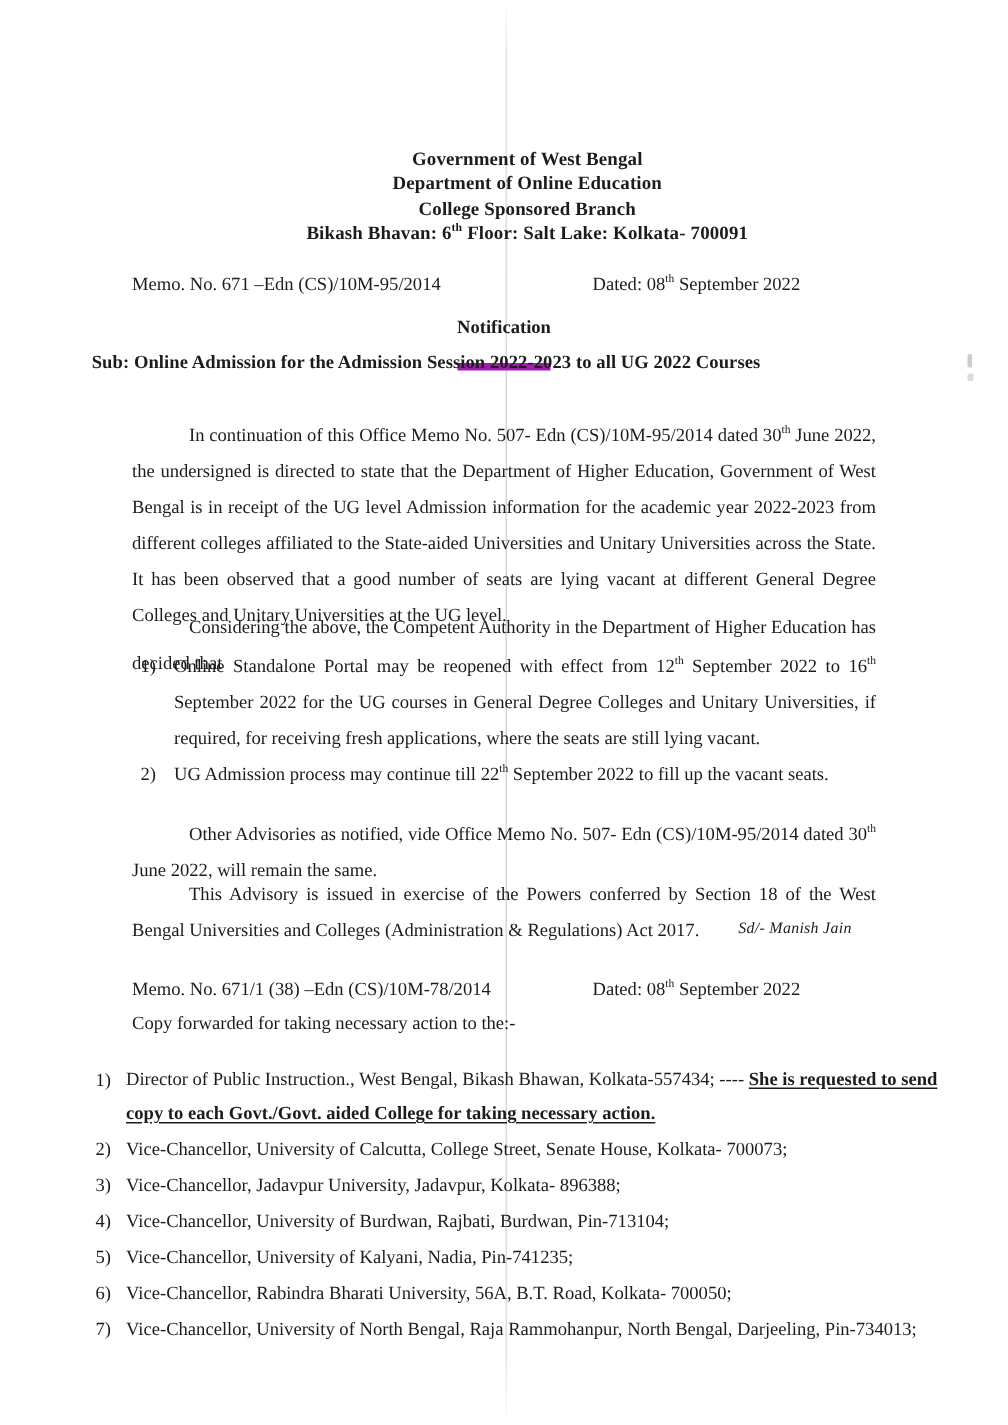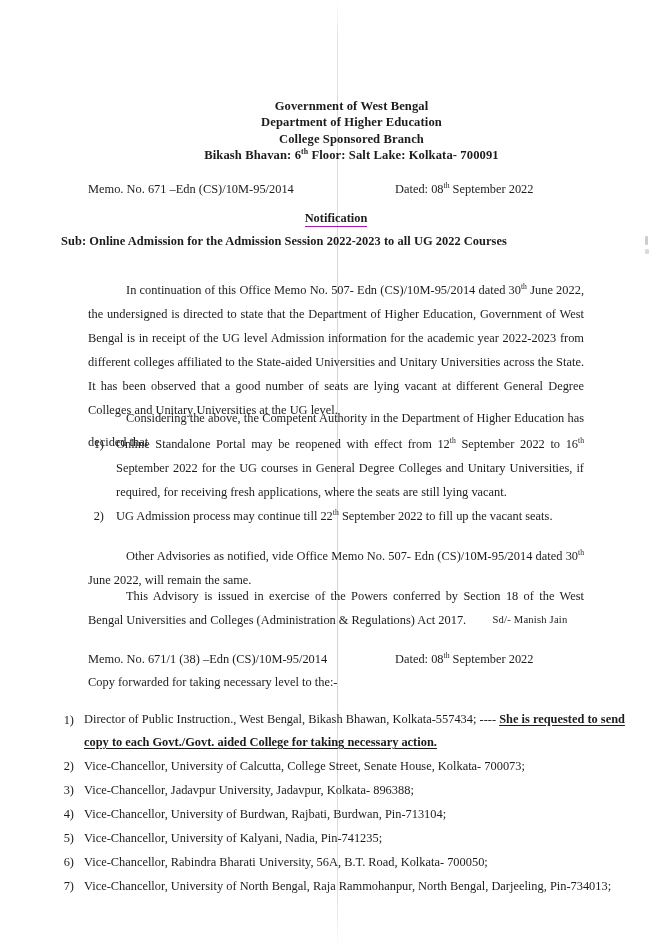--- a/index.html
+++ b/index.html
@@ -100,22 +100,22 @@
   .notification-title {
     position: absolute;
     left: 0;
     top: 211px;
     width: 672px;
     text-align: center;
     font-size: 12.4px;
     font-weight: bold;
   }
   .notification-title span {
-    border-bottom: 1px solid #a21caf;
-    padding-bottom: 1px;
+    border-bottom: 5px solid #a21caf;
+    padding-bottom: 17px;
   }
 
   .subject {
     position: absolute;
     left: 0;
     top: 234px;
     width: 568px;
     text-align: center;
     font-size: 12.4px;
     font-weight: bold;
@@ -173,20 +173,21 @@
   
   .signature {
     position: absolute;
     left: 430px;
     top: 614px;
     width: 200px;
     text-align: center;
     font-size: 12.4px;
   }
   .sd-line {
+    font-style: italic;
     font-size: 10.6px;
     letter-spacing: 0.2px;
   }
   .designation {
     font-weight: bold;
     font-size: 13px;
     margin-top: 1px;
   }
 
   .copy-forwarded {
@@ -230,21 +231,21 @@
 <body>
 
 <div class="page">
 
   <div class="fold-line"></div>
   <div class="speck"></div>
   <div class="speck2"></div>
 
   <div class="letterhead">
     <div>Government of West Bengal</div>
-    <div>Department of Higher Education</div>
+    <div>Department of Online Education</div>
     <div>College Sponsored Branch</div>
     <div><span>Bikash Bhavan: 6</span><sup>th</sup><span> Floor: Salt Lake: Kolkata- 700091</span></div>
   </div>
 
   <div class="memo-row" id="memo-row-1">
     <span class="memo-no">Memo. No. 671 –Edn (CS)/10M-95/2014</span>
     <span class="memo-date"><span>Dated: 08</span><sup>th</sup><span> September 2022</span></span>
   </div>
 
   <div class="notification-title">
@@ -278,25 +279,25 @@
 
   <div class="body-block" id="para-4">
     <p class="indent">This Advisory is issued in exercise of the Powers conferred by Section 18 of the West Bengal Universities and Colleges (Administration &amp; Regulations) Act 2017.</p>
   </div>
 
   <div class="signature">
     <div class="sd-line">Sd/- Manish Jain</div>
   </div>
 
   <div class="memo-row" id="memo-row-2">
-    <span class="memo-no">Memo. No. 671/1 (38) –Edn (CS)/10M-95/2014</span>
+    <span class="memo-no">Memo. No. 671/1 (38) –Edn (CS)/10M-78/2014</span>
     <span class="memo-date"><span>Dated: 08</span><sup>th</sup><span> September 2022</span></span>
   </div>
 
-  <div class="copy-forwarded">Copy forwarded for taking necessary level to the:-</div>
+  <div class="copy-forwarded">Copy forwarded for taking necessary action to the:-</div>
 
   <div class="dist-list">
     <div class="li">
       <span class="marker">1)</span>
       <span class="li-text row-1-text"><span>Director of Public Instruction., West Bengal, Bikash Bhawan, Kolkata-557434; ----  </span><span class="emph-underline">She is requested to send copy to each Govt./Govt. aided College for taking necessary action.</span></span>
     </div>
     <div class="li">
       <span class="marker">2)</span>
       <span class="li-text">Vice-Chancellor, University of Calcutta, College Street, Senate House, Kolkata- 700073;</span>
     </div>

